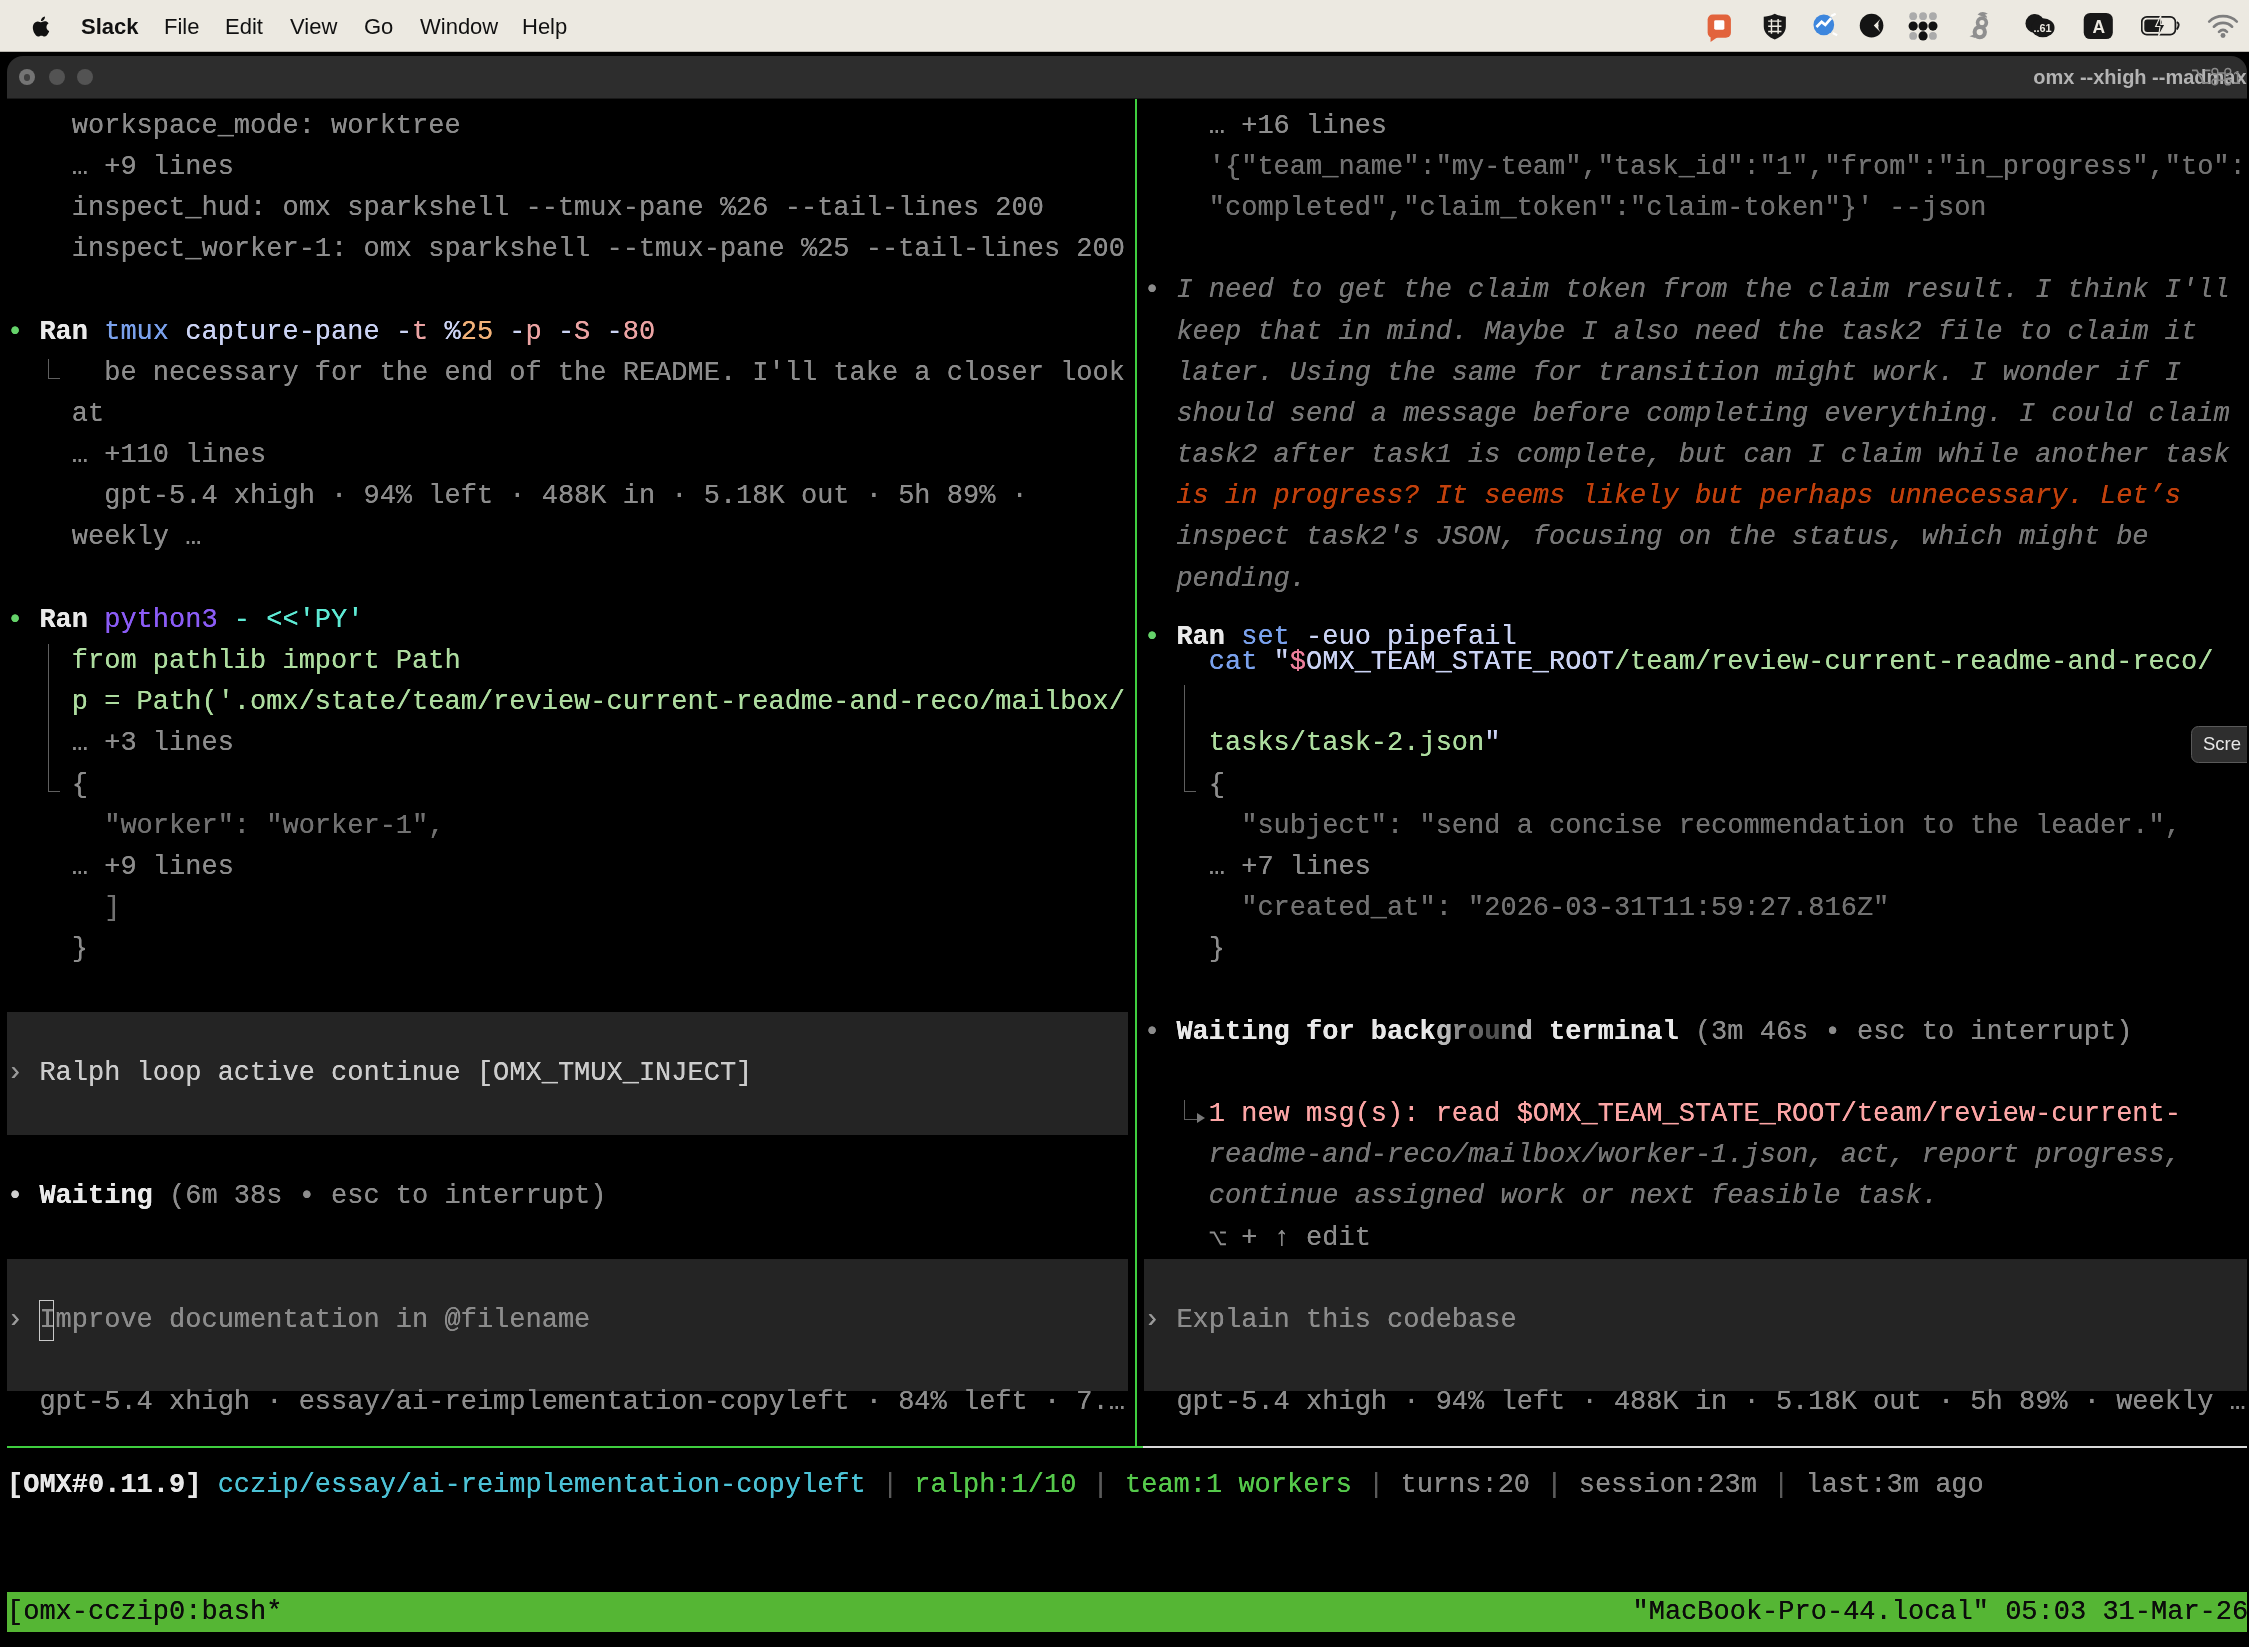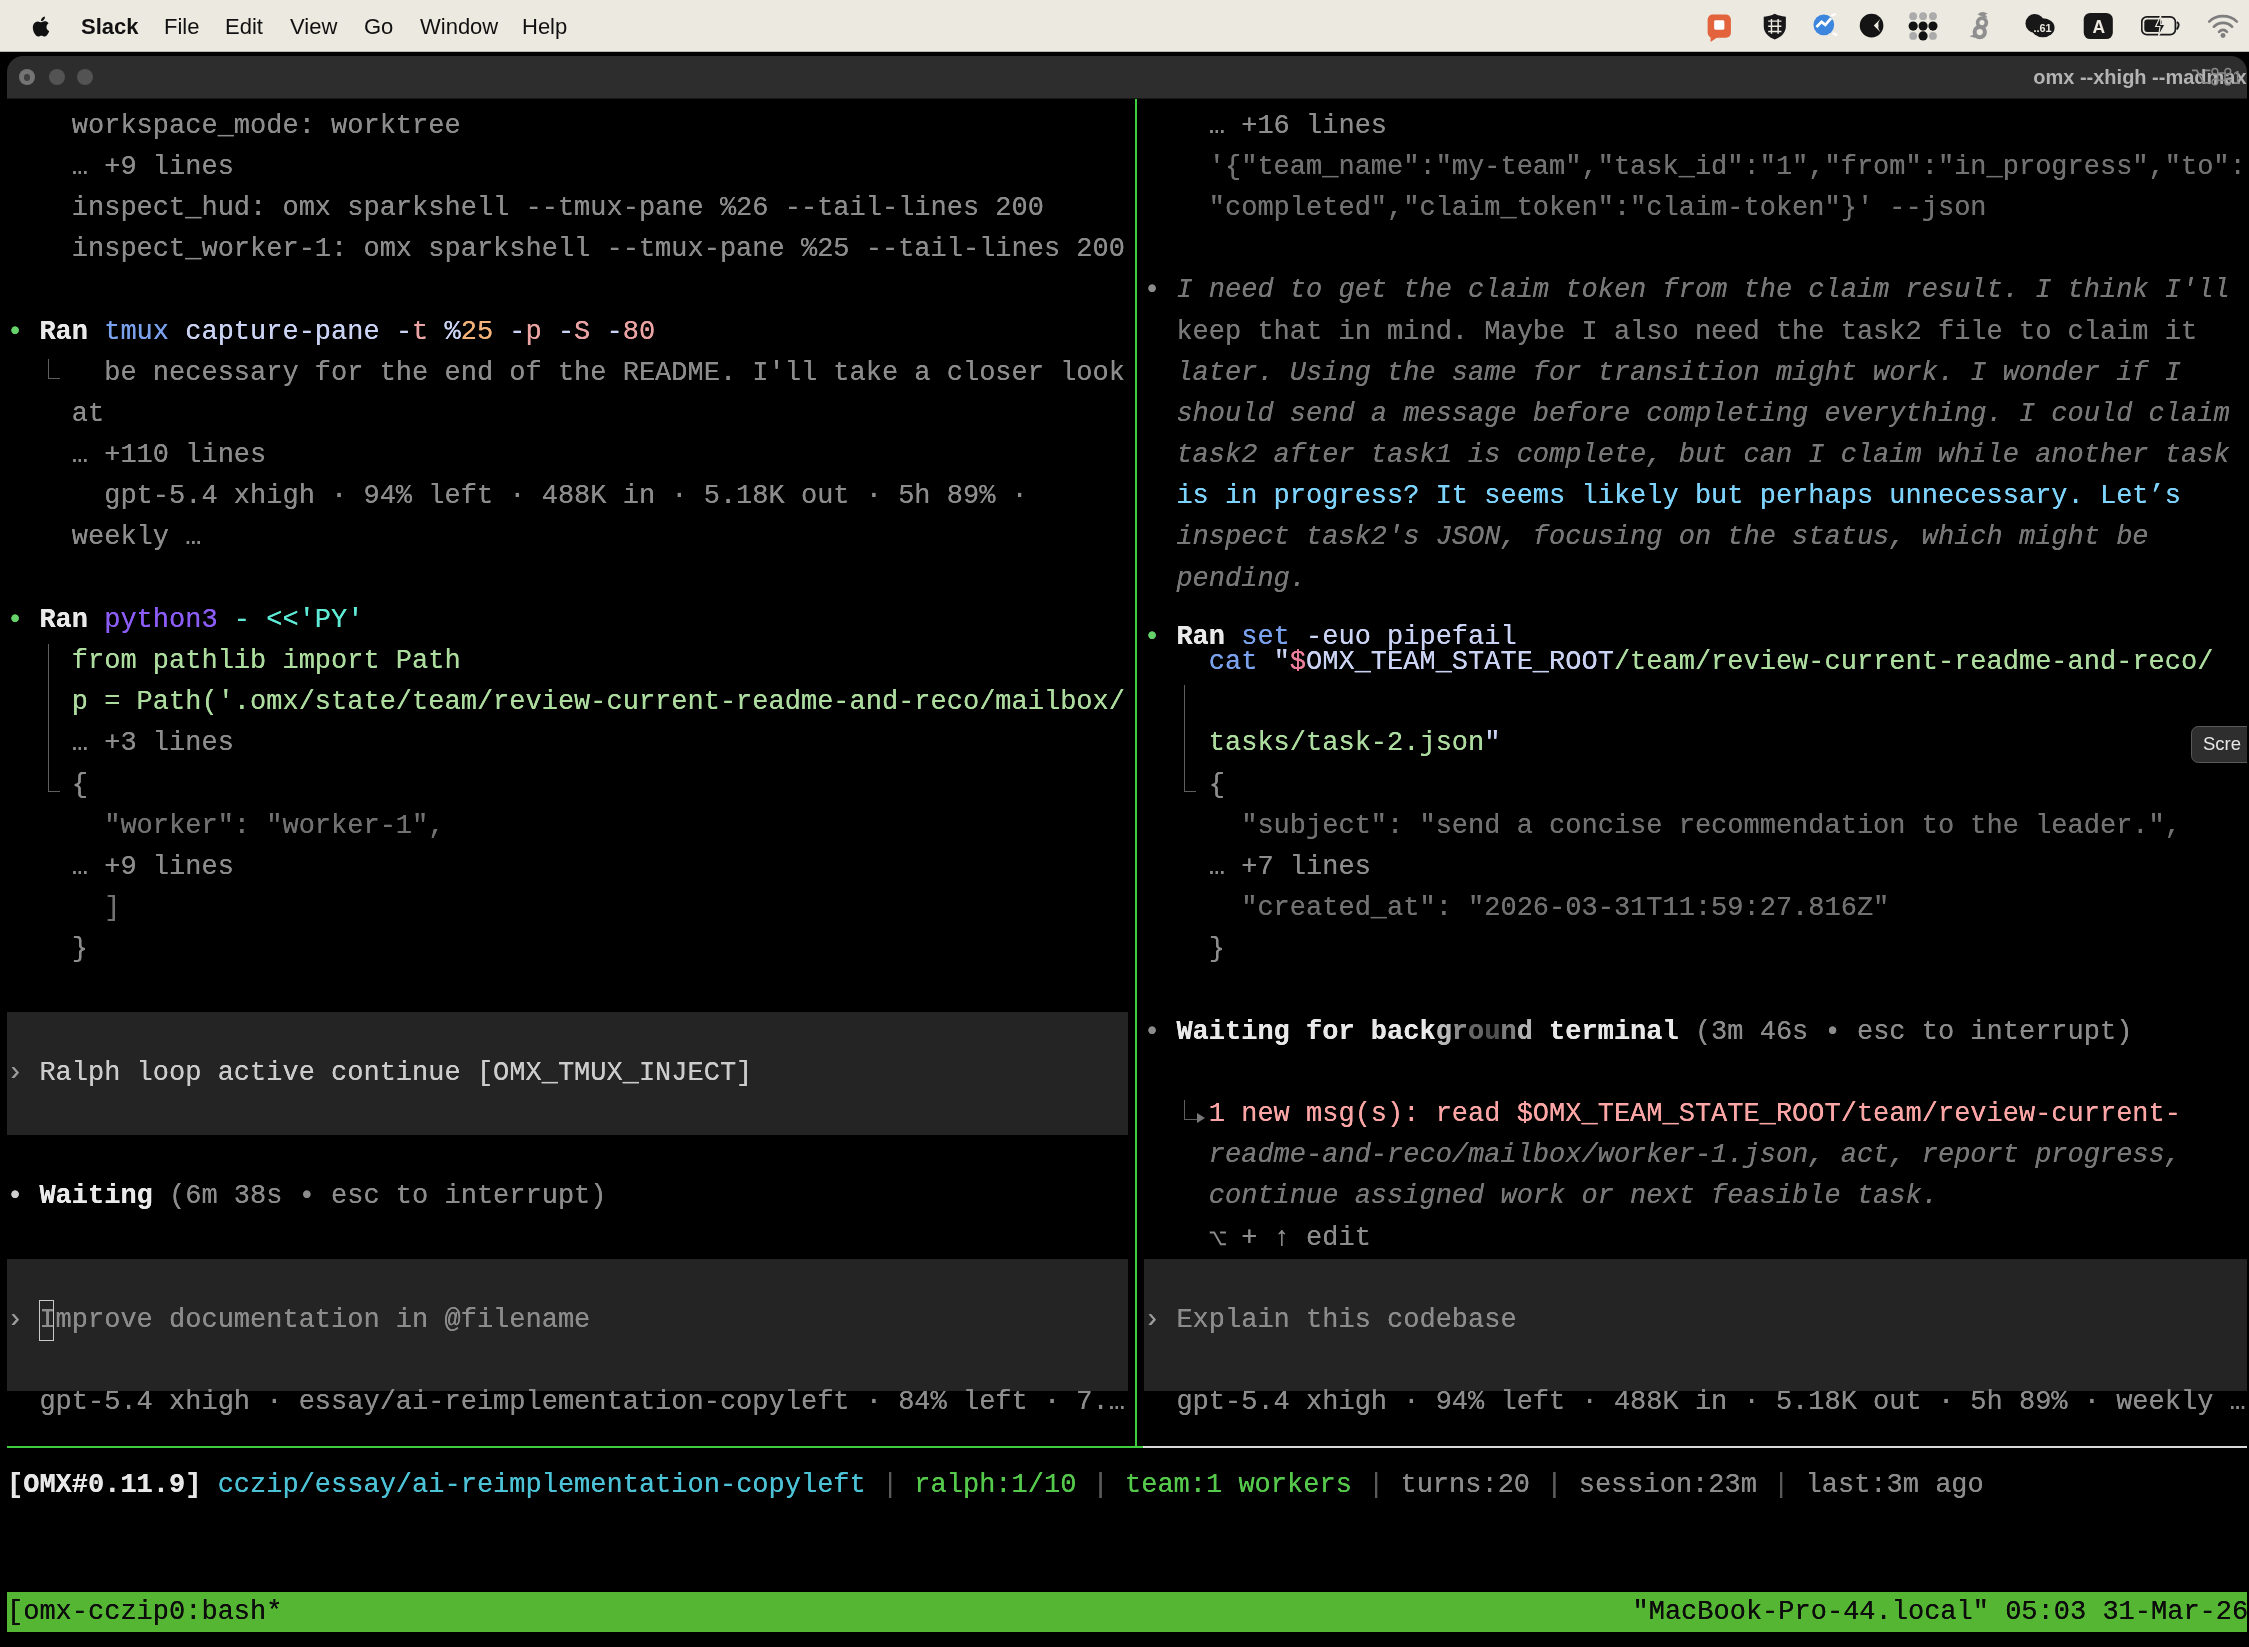--- a/index.html
+++ b/index.html
@@ -38,25 +38,25 @@
 <div class="tl" style="left:7px;top:888px;width:1128px"><span style="color:#717171">      ]</span></div>
 <div class="tl" style="left:7px;top:929px;width:1128px"><span style="color:#8c8c8c">    }</span></div>
 <div class="tl" style="left:7px;top:1053px;width:1128px"><span style="color:#9a9a9a">› </span><span style="color:#cccccc">Ralph loop active continue [OMX_TMUX_INJECT]</span></div>
 <div class="tl" style="left:7px;top:1176px;width:1128px"><span style="color:#cfcfcf">• </span><span style="color:#eaeaea;font-weight:bold">Waiting </span><span style="color:#8c8c8c">(6m 38s • esc to interrupt)</span></div>
 <div class="tl" style="left:7px;top:1300px;width:1128px"><span style="color:#9a9a9a">› </span><span style="color:#8c8c8c">Improve documentation in @filename</span></div>
 <div class="tl" style="left:7px;top:1382px;width:1128px"><span style="color:#8c8c8c">  gpt-5.4 xhigh · essay/ai-reimplementation-copyleft · 84% left · 7.…</span></div>
 <div class="tl" style="left:1144px;top:106px;width:1106px"><span style="color:#8c8c8c">    … +16 lines</span></div>
 <div class="tl" style="left:1144px;top:147px;width:1106px"><span style="color:#717171">    '{"team_name":"my-team","task_id":"1","from":"in_progress","to":</span></div>
 <div class="tl" style="left:1144px;top:188px;width:1106px"><span style="color:#717171">    "completed","claim_token":"claim-token"}' --json</span></div>
 <div class="tl" style="left:1144px;top:270px;width:1106px"><span style="color:#8c8c8c">• </span><span style="color:#787878;font-style:italic">I need to get the claim token from the claim result. I think I'll</span></div>
-<div class="tl" style="left:1144px;top:312px;width:1106px"><span style="">  </span><span style="color:#787878;">keep that in mind. Maybe I also need the task2 file to claim it</span></div>
+<div class="tl" style="left:1144px;top:312px;width:1106px"><span style="">  </span><span style="color:#787878;font-style:italic">keep that in mind. Maybe I also need the task2 file to claim it</span></div>
 <div class="tl" style="left:1144px;top:353px;width:1106px"><span style="">  </span><span style="color:#787878;font-style:italic">later. Using the same for transition might work. I wonder if I</span></div>
 <div class="tl" style="left:1144px;top:394px;width:1106px"><span style="">  </span><span style="color:#787878;font-style:italic">should send a message before completing everything. I could claim</span></div>
 <div class="tl" style="left:1144px;top:435px;width:1106px"><span style="">  </span><span style="color:#787878;font-style:italic">task2 after task1 is complete, but can I claim while another task</span></div>
-<div class="tl" style="left:1144px;top:476px;width:1106px"><span style="">  </span><span style="color:#7dd3fc;">is in progress? It seems likely but perhaps unnecessary. Let’s</span></div>
+<div class="tl" style="left:1144px;top:476px;width:1106px"><span style="">  </span><span style="color:#c2410c;font-style:italic">is in progress? It seems likely but perhaps unnecessary. Let’s</span></div>
 <div class="tl" style="left:1144px;top:517px;width:1106px"><span style="">  </span><span style="color:#787878;font-style:italic">inspect task2's JSON, focusing on the status, which might be</span></div>
 <div class="tl" style="left:1144px;top:559px;width:1106px"><span style="">  </span><span style="color:#787878;font-style:italic">pending.</span></div>
 <div class="tl" style="left:1144px;top:617px;width:1106px"><span style="color:#65d36a">• </span><span style="color:#eaeaea;font-weight:bold">Ran </span><span style="color:#7aa1ec">set </span><span style="color:#cbd3f4">-euo pipefail</span></div>
 <div class="tl" style="left:1144px;top:642px;width:1106px"><span style="">    </span><span style="color:#7aa1ec">cat </span><span style="color:#cbd3f4">"</span><span style="color:#ec7f9b">$</span><span style="color:#cbd3f4">OMX_TEAM_STATE_ROOT</span><span style="color:#addc9f">/team/review-current-readme-and-reco/</span></div>
 <div class="tl" style="left:1144px;top:723px;width:1106px"><span style="">    </span><span style="color:#addc9f">tasks/task-2.json</span><span style="color:#cbd3f4">"</span></div>
 <div class="tl" style="left:1144px;top:765px;width:1106px"><span style="color:#8c8c8c">    {</span></div>
 <div class="tl" style="left:1144px;top:806px;width:1106px"><span style="color:#717171">      "subject": "send a concise recommendation to the leader.",</span></div>
 <div class="tl" style="left:1144px;top:847px;width:1106px"><span style="color:#8c8c8c">    … +7 lines</span></div>
 <div class="tl" style="left:1144px;top:888px;width:1106px"><span style="color:#717171">      "created_at": "2026-03-31T11:59:27.816Z"</span></div>
 <div class="tl" style="left:1144px;top:929px;width:1106px"><span style="color:#8c8c8c">    }</span></div>

